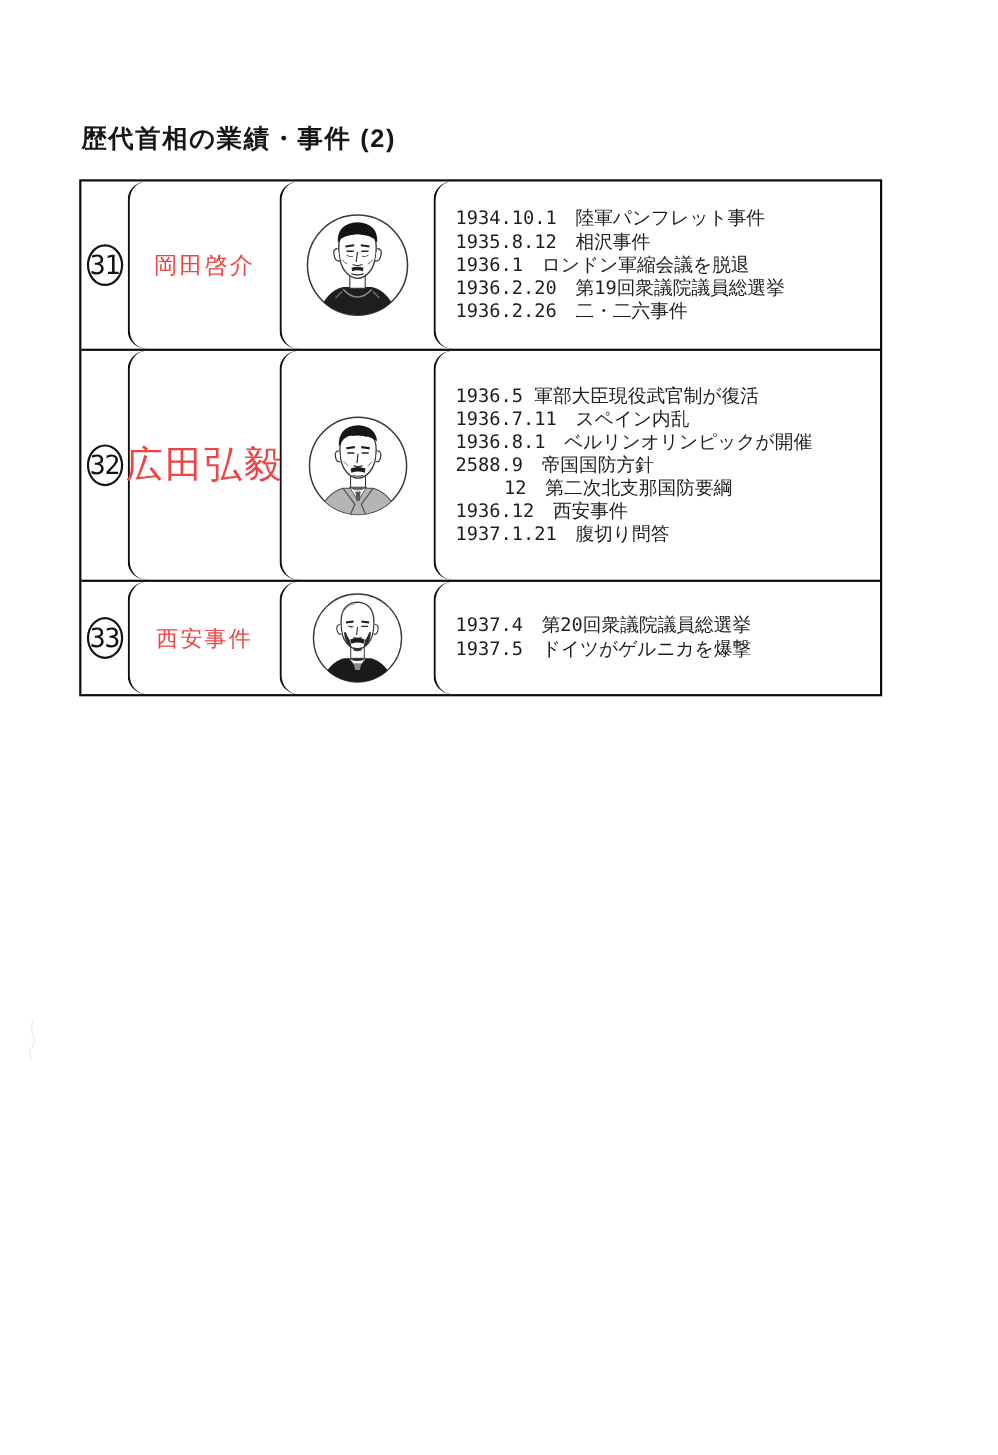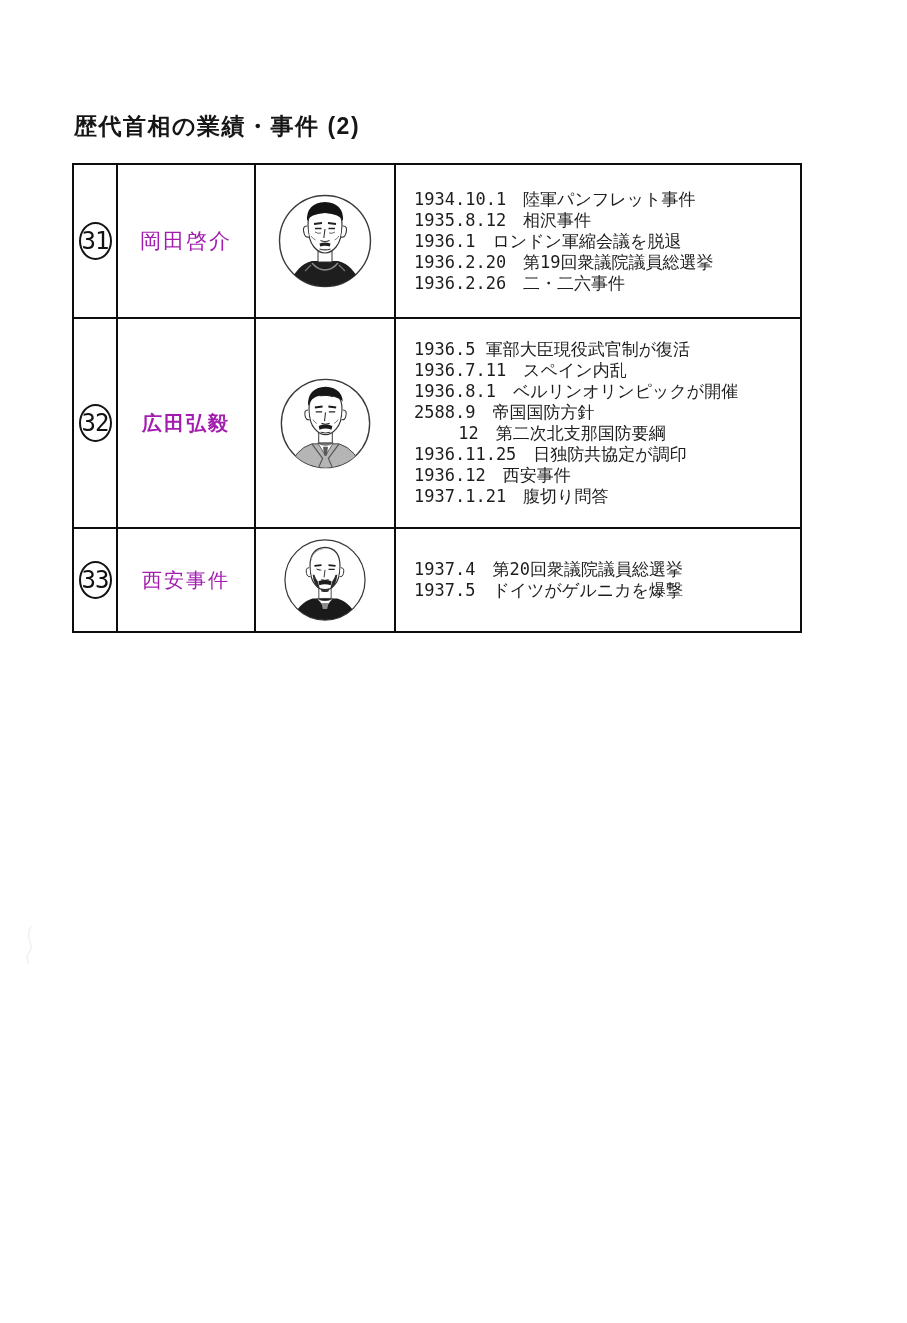--- a/index.html
+++ b/index.html
@@ -41,20 +41,21 @@
   }
   .t-row + .t-row { border-top: 2px solid #0d0d0d; }
   .row-1 { height: 152px; }
   .row-2 { height: 210px; }
   .row-3 { height: 104px; }
   .cell {
     box-sizing: border-box;
     display: flex;
     align-items: center;
     justify-content: center;
+    border-radius: 17px;
   }
   .cell + .cell { border-left: 2px solid #0d0d0d; }
   .cell-number { width: 42px; flex: none; }
   .cell-name { width: 138px; flex: none; }
   .cell-portrait { width: 140px; flex: none; }
   .cell-events {
     flex: 1;
     flex-direction: column;
     align-items: flex-start;
     justify-content: center;
@@ -70,26 +71,26 @@
     border: 2px solid #141414;
     border-radius: 50%;
     font-size: 24px;
     letter-spacing: -1px;
     color: #111;
     font-family: "DejaVu Sans Mono", "DejaVu Sans", sans-serif;
   }
   .pm-name {
     font-size: 21px;
     letter-spacing: 2px;
-    color: #a21caf;
+    color: #ef4444;
     white-space: nowrap;
   }
   .row-2 .pm-name {
-    font-size: 20px;
-    font-weight: 700;
+    font-size: 34px;
+    font-weight: 400;
     letter-spacing: 2px;
   }
   .row-3 .pm-name { font-size: 20px; }
   .event-line {
     white-space: pre;
     font-size: 17px;
     line-height: 21px;
     color: #1d1d1d;
     font-family: "DejaVu Sans Mono", "DejaVu Sans", sans-serif;
   }
@@ -194,21 +195,20 @@
             </g>
           </svg>
         </div>
       </div>
       <div class="cell cell-events">
           <div class="event-line">1936.5 軍部大臣現役武官制が復活</div>
           <div class="event-line">1936.7.11　スペイン内乱</div>
           <div class="event-line">1936.8.1　ベルリンオリンピックが開催</div>
           <div class="event-line">2588.9　帝国国防方針</div>
           <div class="event-line">　　 12　第二次北支那国防要綱</div>
-          <div class="event-line">1936.11.25　日独防共協定が調印</div>
           <div class="event-line">1936.12　西安事件</div>
           <div class="event-line">1937.1.21　腹切り問答</div>
         </div>
     </div>
 
     <div class="t-row row-3">
       <div class="cell cell-number">
         <div class="circled-number">33</div>
       </div>
       <div class="cell cell-name">

